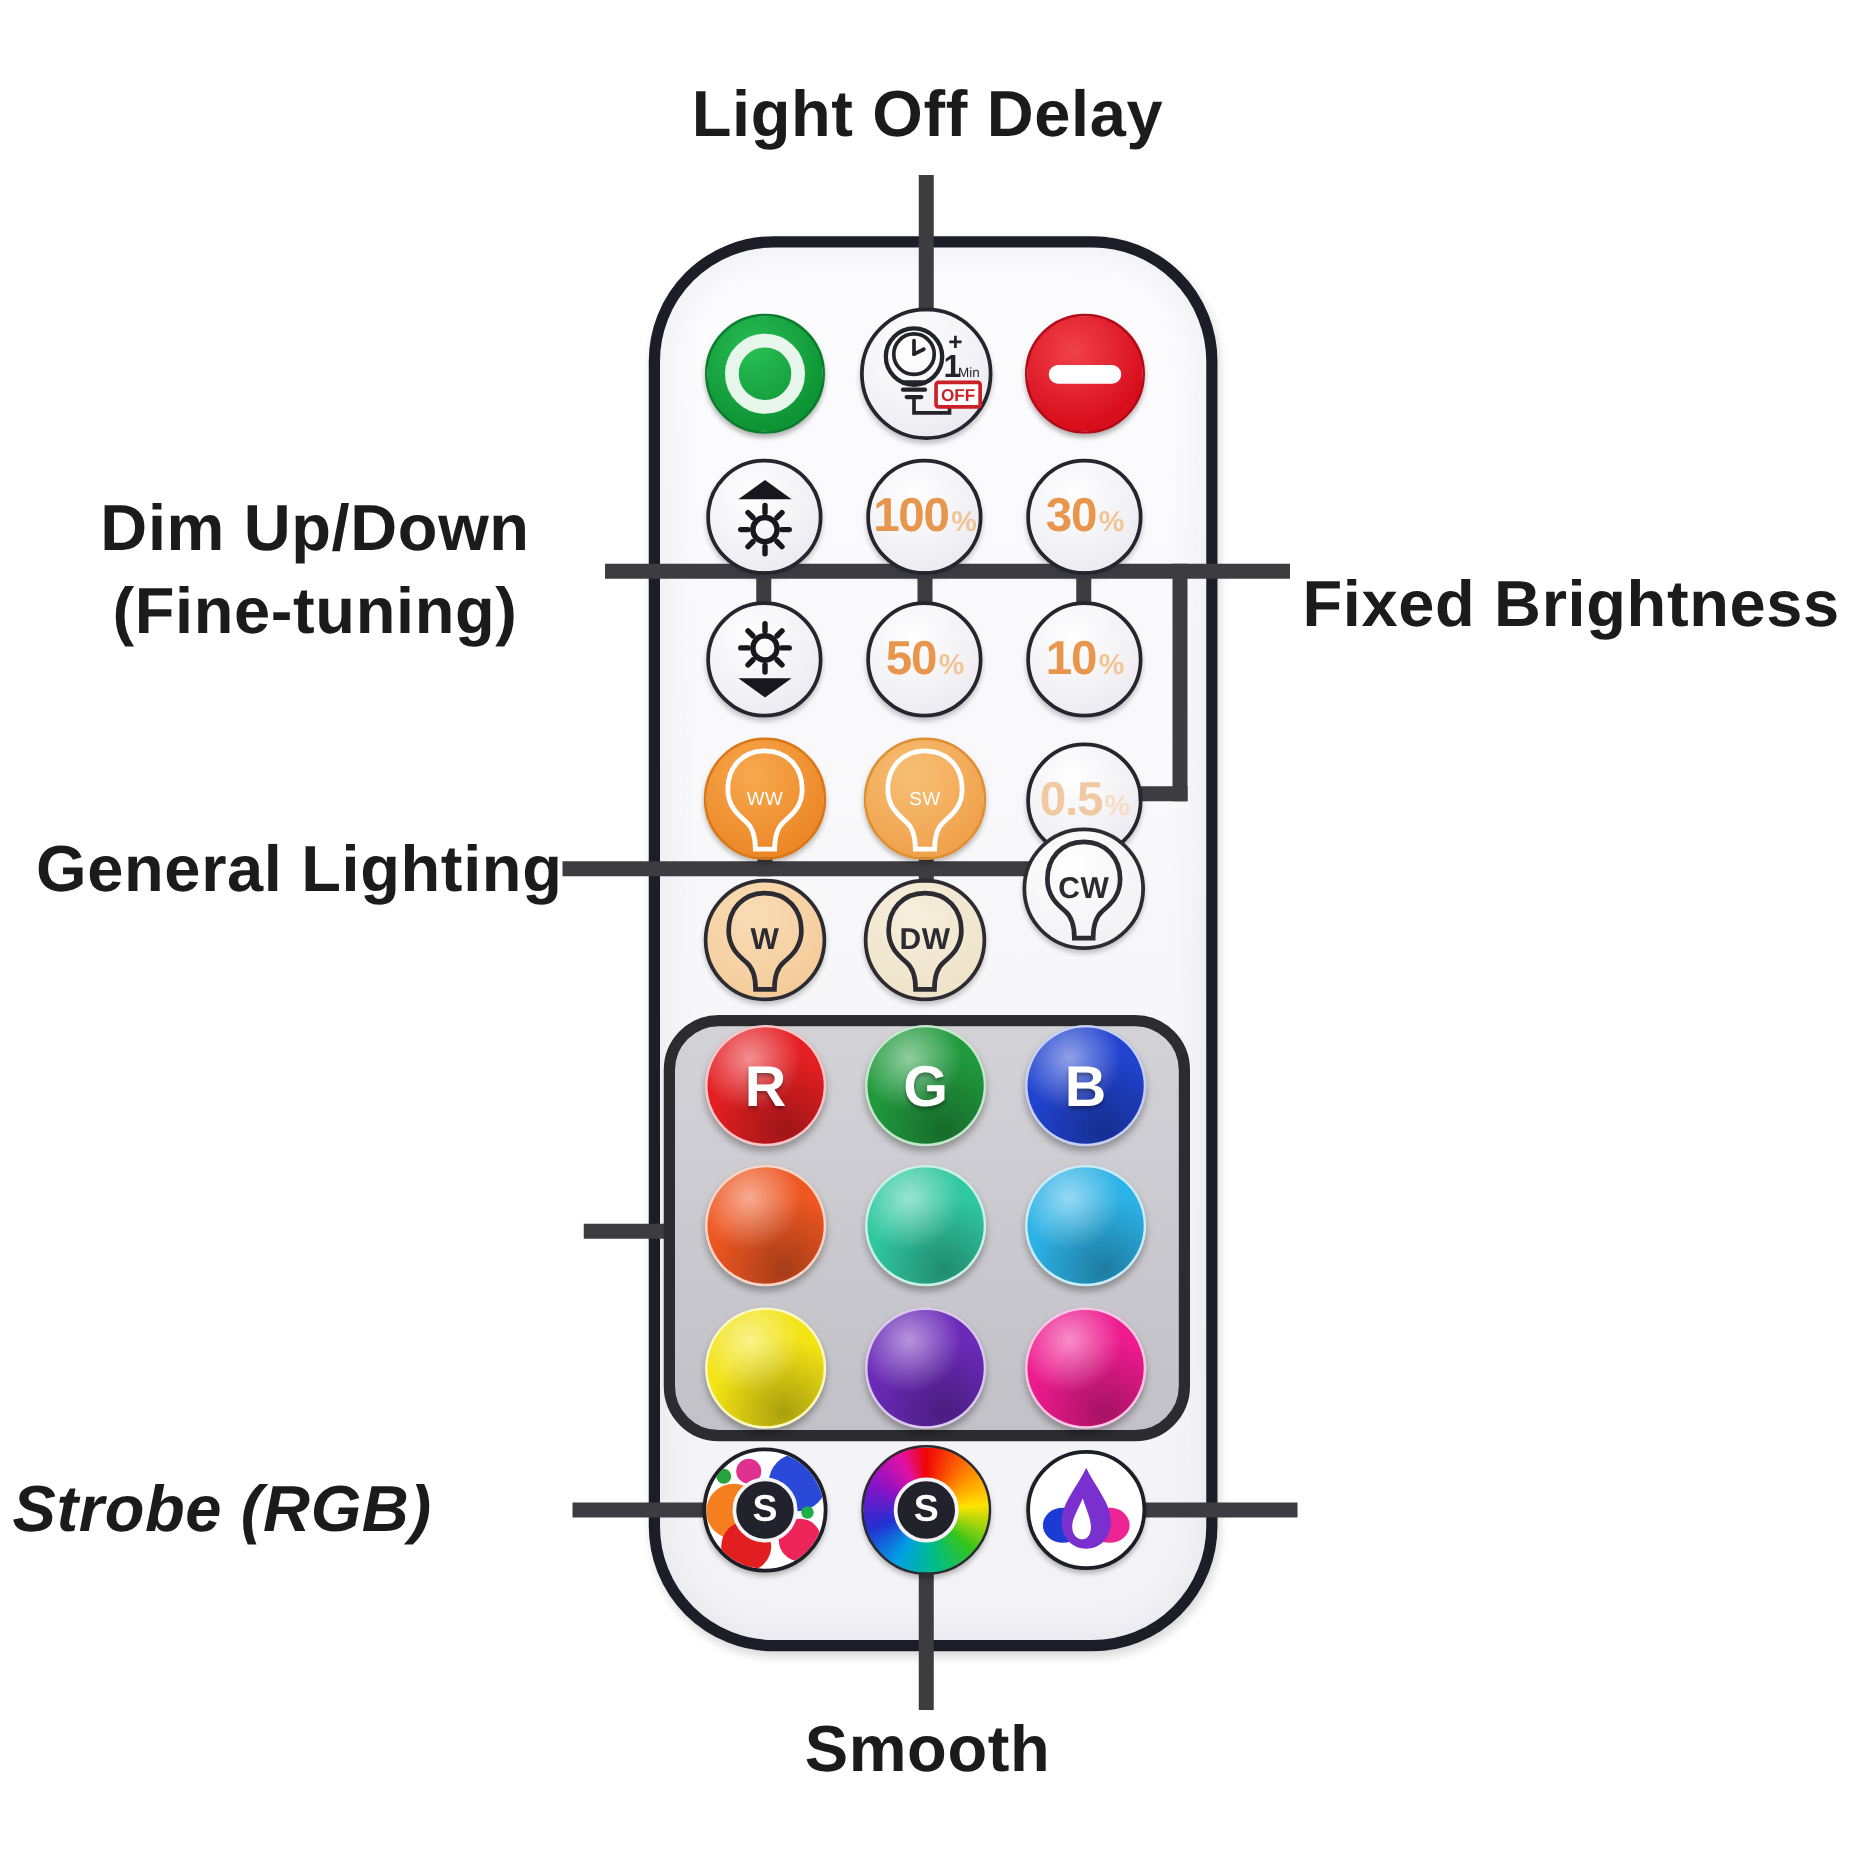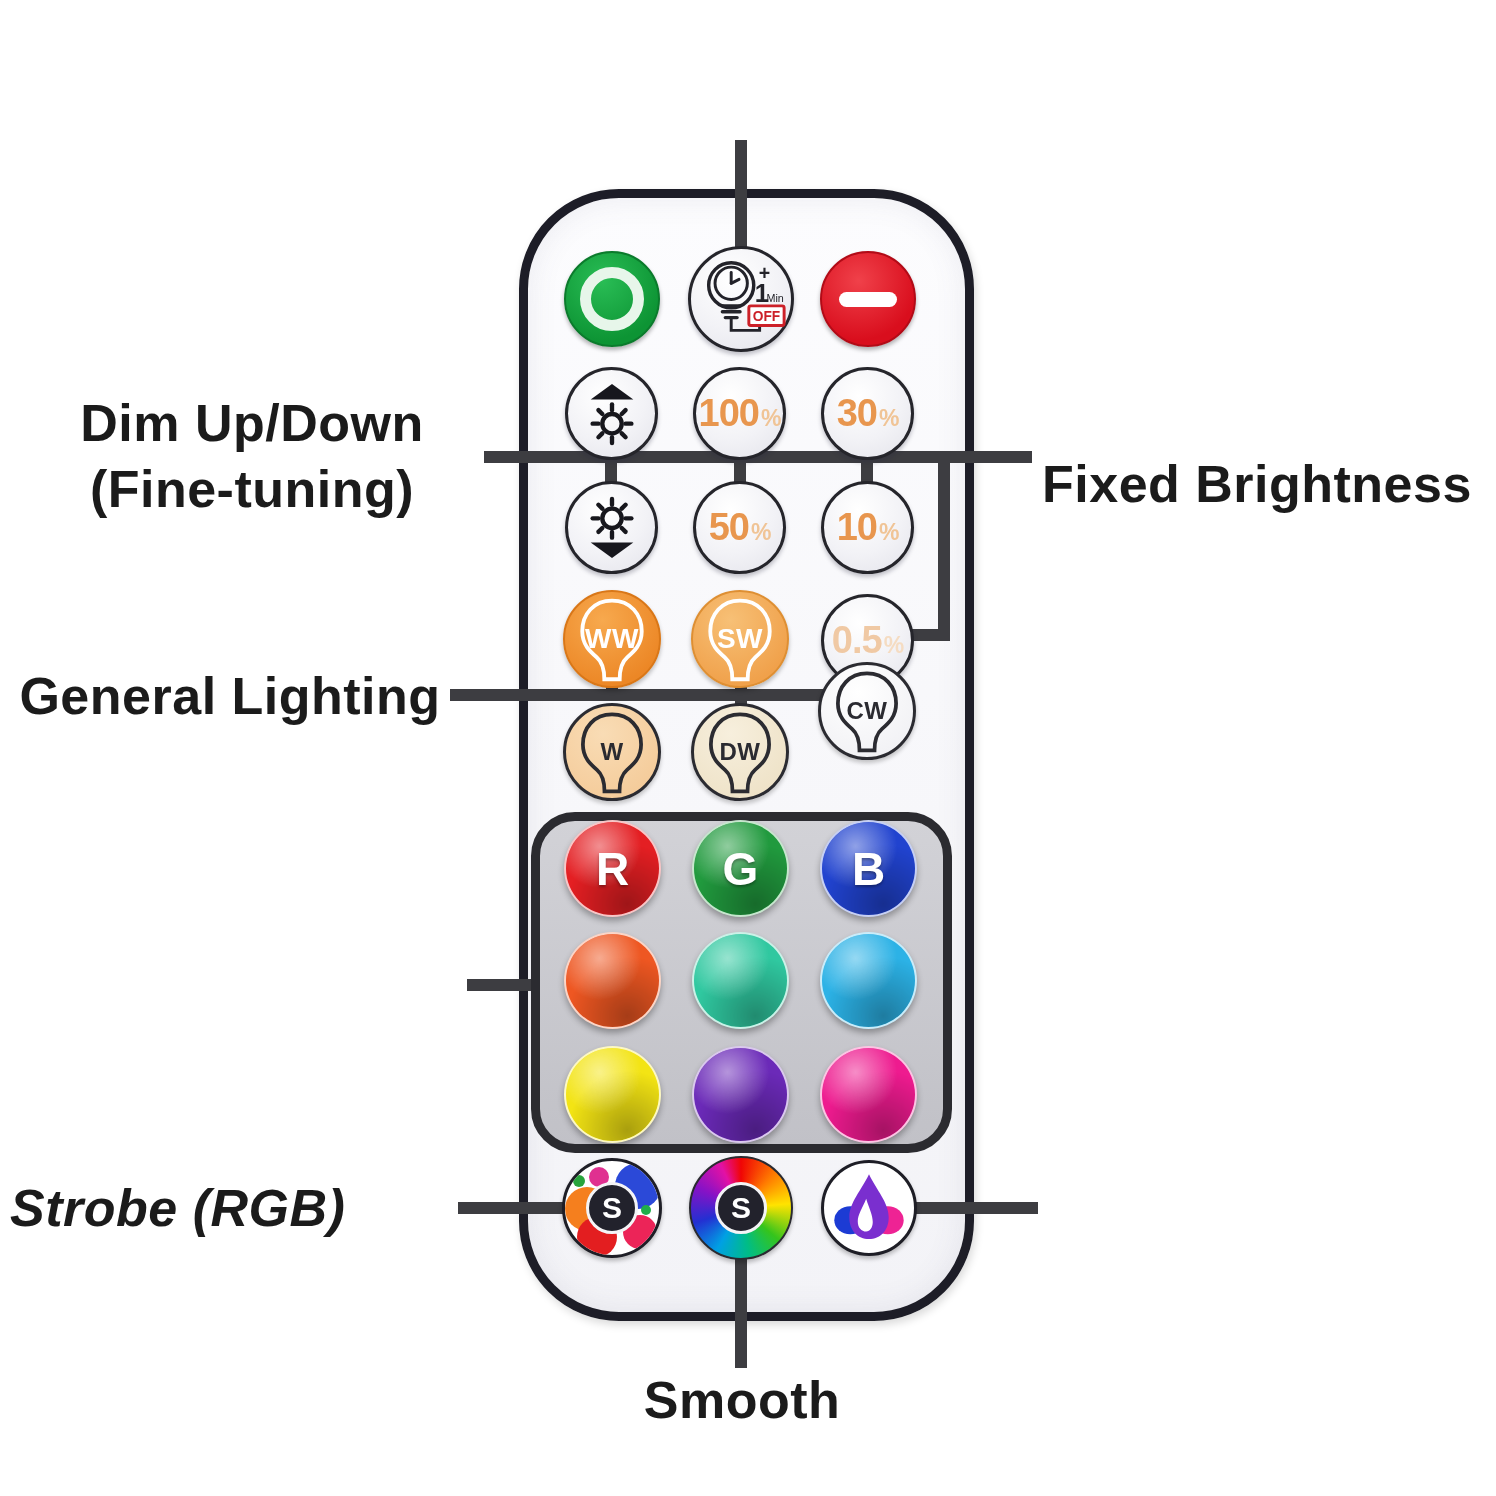--- a/index.html
+++ b/index.html
@@ -8,21 +8,21 @@
     font-family:"Liberation Sans", sans-serif; overflow:hidden;
   }
   
   .label {
     position:absolute; z-index:4; font-weight:bold; color:#1b1b1b;
     font-size:52px; letter-spacing:.5px; white-space:nowrap; line-height:56px;
   }
   #lbl-delay    { left:442px; top:64px;  width:600px; text-align:center; }
   #lbl-dim      { left:40px;  top:390px; width:424px; text-align:center; line-height:66px; white-space:normal; }
   #lbl-fixed    { left:1042px;top:432px;margin-top:24px; }
-  #lbl-general  { left:10px;  top:668px; width:440px; text-align:center; }
+  #lbl-general  { left:10px;  top:668px; width:440px; text-align:right; }
   #lbl-rgb      { left:10px;  top:958px; width:448px; text-align:right; }
   #lbl-strobe   { left:10px;  top:1180px;width:446px; text-align:left;font-style:italic; }
   #lbl-romantic { left:1044px;top:1180px; }
   #lbl-smooth   { left:542px; top:1372px;width:400px; text-align:center; }
 
   
   .line { position:absolute; z-index:2; background:#3d3d41; }
   #c-delay      { left:735px; top:140px;  width:12px;  height:116px; }
   #c-main       { left:484px; top:451px;  width:548px; height:12px; }
   #c-dim-stub   { left:605px; top:435px;  width:12px;  height:50px; }
@@ -100,21 +100,21 @@
   #btn-w  { background:radial-gradient(circle at 40% 30%, #f9dcb5 0%, #f3c globale 100%); }
   #btn-w  { background:radial-gradient(circle at 40% 30%, #f9dcb5 0%, #f3c globale); }
   #btn-w  { background:radial-gradient(circle at 40% 30%, #f9dcb5 0%, #f3c793 100%);
             border:3px solid #2b2b31; box-shadow:0 3px 4px rgba(0,0,0,.22); }
   #btn-dw { left:691px; top:703px; width:98px; height:98px;
             background:radial-gradient(circle at 40% 30%, #f7efdd 0%, #ecdfc2 100%);
             border:3px solid #2b2b31; box-shadow:0 3px 4px rgba(0,0,0,.22); }
   #btn-cw { left:818px; top:662px; width:98px; height:98px;
             background:radial-gradient(circle at 40% 30%, #ffffff 0%, #eeeef2 100%);
             border:3px solid #2b2b31; box-shadow:0 3px 4px rgba(0,0,0,.22); }
-  .bulb-text-light { position:absolute; color:#ffffff; font-weight:bold; font-size:28px; letter-spacing:.5px; }
+  .bulb-text-light { position:absolute; color:#ffffff; font-weight:normal; font-size:15px; letter-spacing:.5px; }
   .bulb-text-dark  { position:absolute; color:#2b2b31; font-weight:bold; font-size:24px; letter-spacing:.5px; }
 
   
   .btn-color {
     width:97px; height:97px; background:var(--c,#888); border:2px solid rgba(255,255,255,.75);
     box-shadow:0 4px 6px rgba(0,0,0,.30); overflow:hidden;
   }
   .btn-color::before {
     content:""; position:absolute; inset:0; border-radius:50%;
     background:
@@ -143,20 +143,21 @@
                   #00a0e4 210deg, #2330d2 252deg, #8612c6 295deg, #e211a5 335deg, #f00505 360deg);
                 box-shadow:0 3px 4px rgba(0,0,0,.25); }
   #btn-romantic { left:821px; top:1160px; width:96px; height:96px; background:#ffffff;
                   border:3px solid #1e1e26; box-shadow:0 3px 4px rgba(0,0,0,.25); }
 </style>
 </head>
 <body>
 
 <div class="canvas">
 
+  <div class="label" id="lbl-delay">Light Off Delay</div>
   <div class="label" id="lbl-dim">
       <span style="display:block">Dim Up/Down</span>
       <span style="display:block">(Fine-tuning)</span>
     </div>
   <div class="label" id="lbl-fixed">Fixed Brightness</div>
   <div class="label" id="lbl-general">General Lighting</div>
   <div class="label" id="lbl-strobe">Strobe (RGB)</div>
   <div class="label" id="lbl-smooth">Smooth</div>
 
   <div class="line" id="c-delay"></div>

